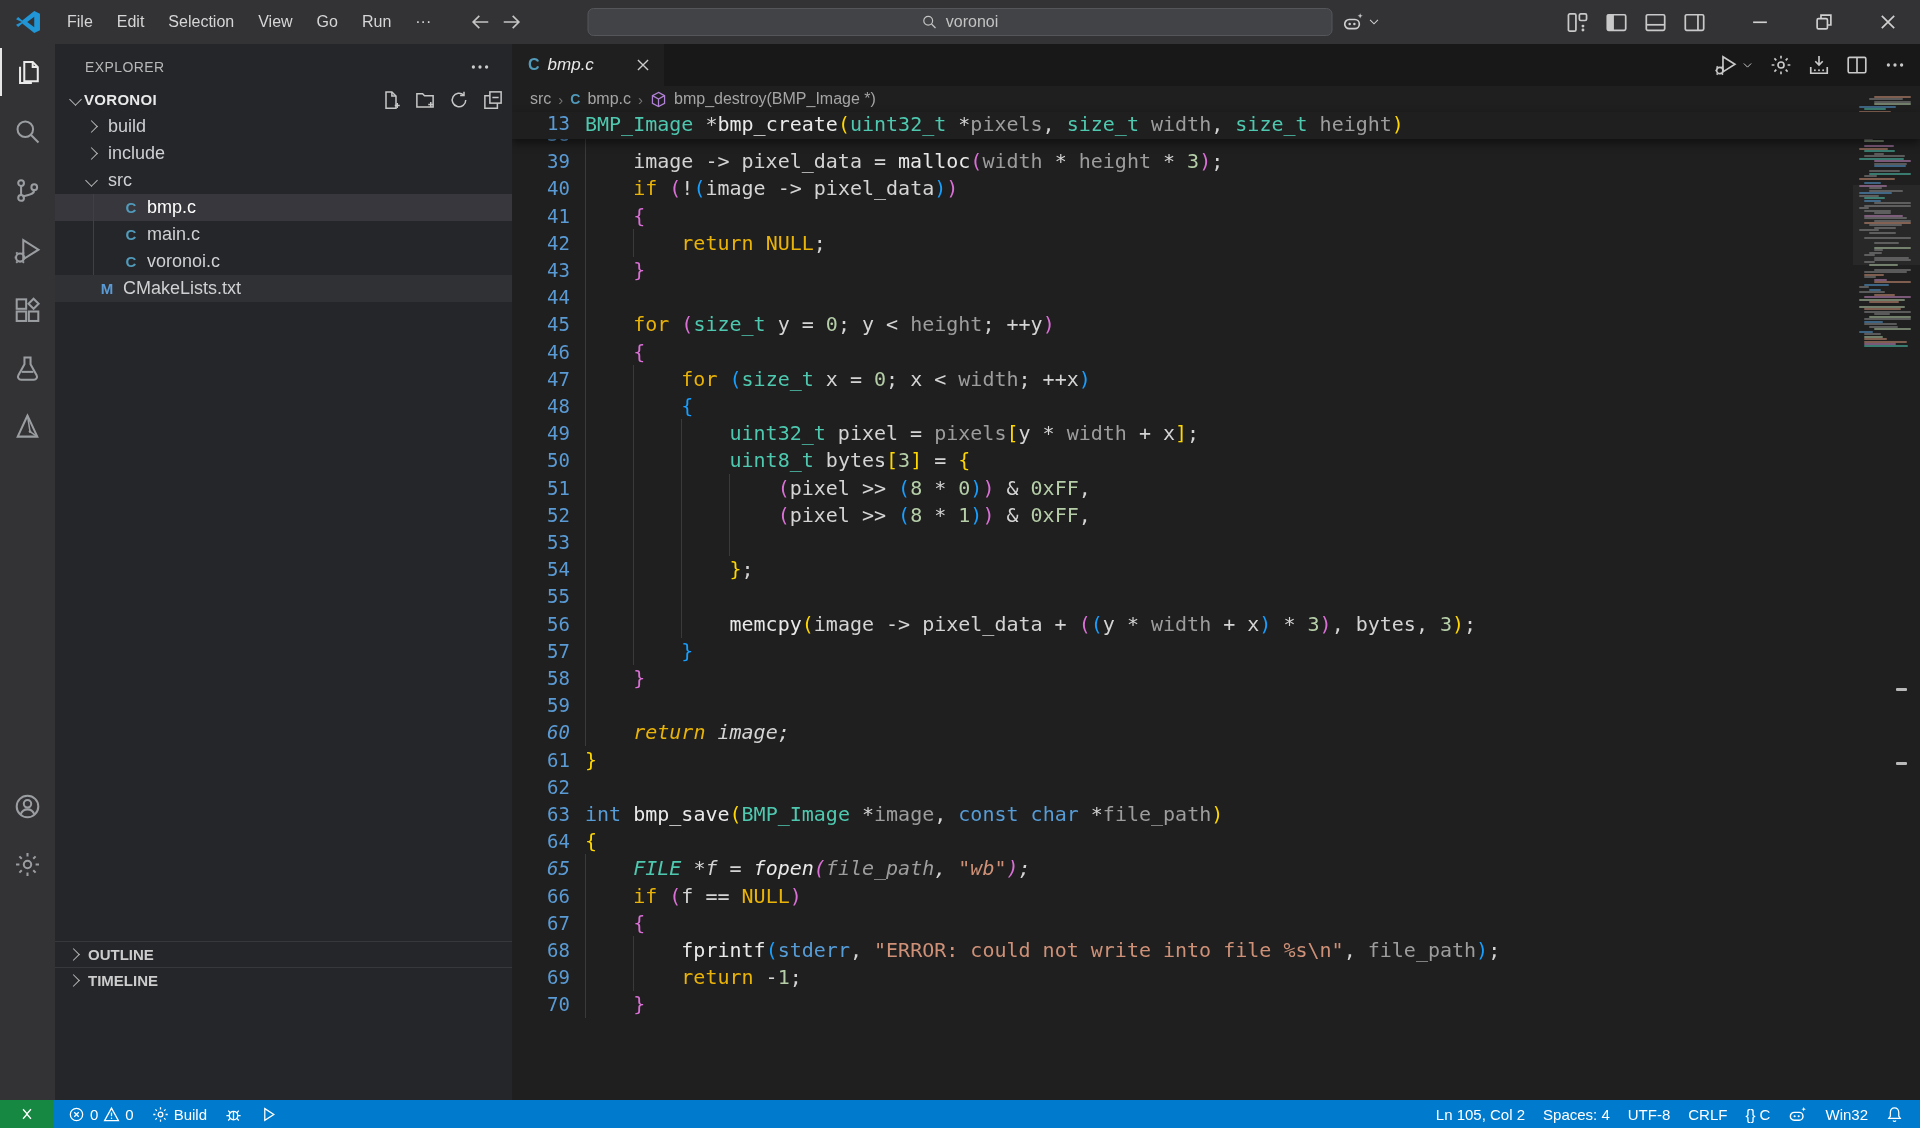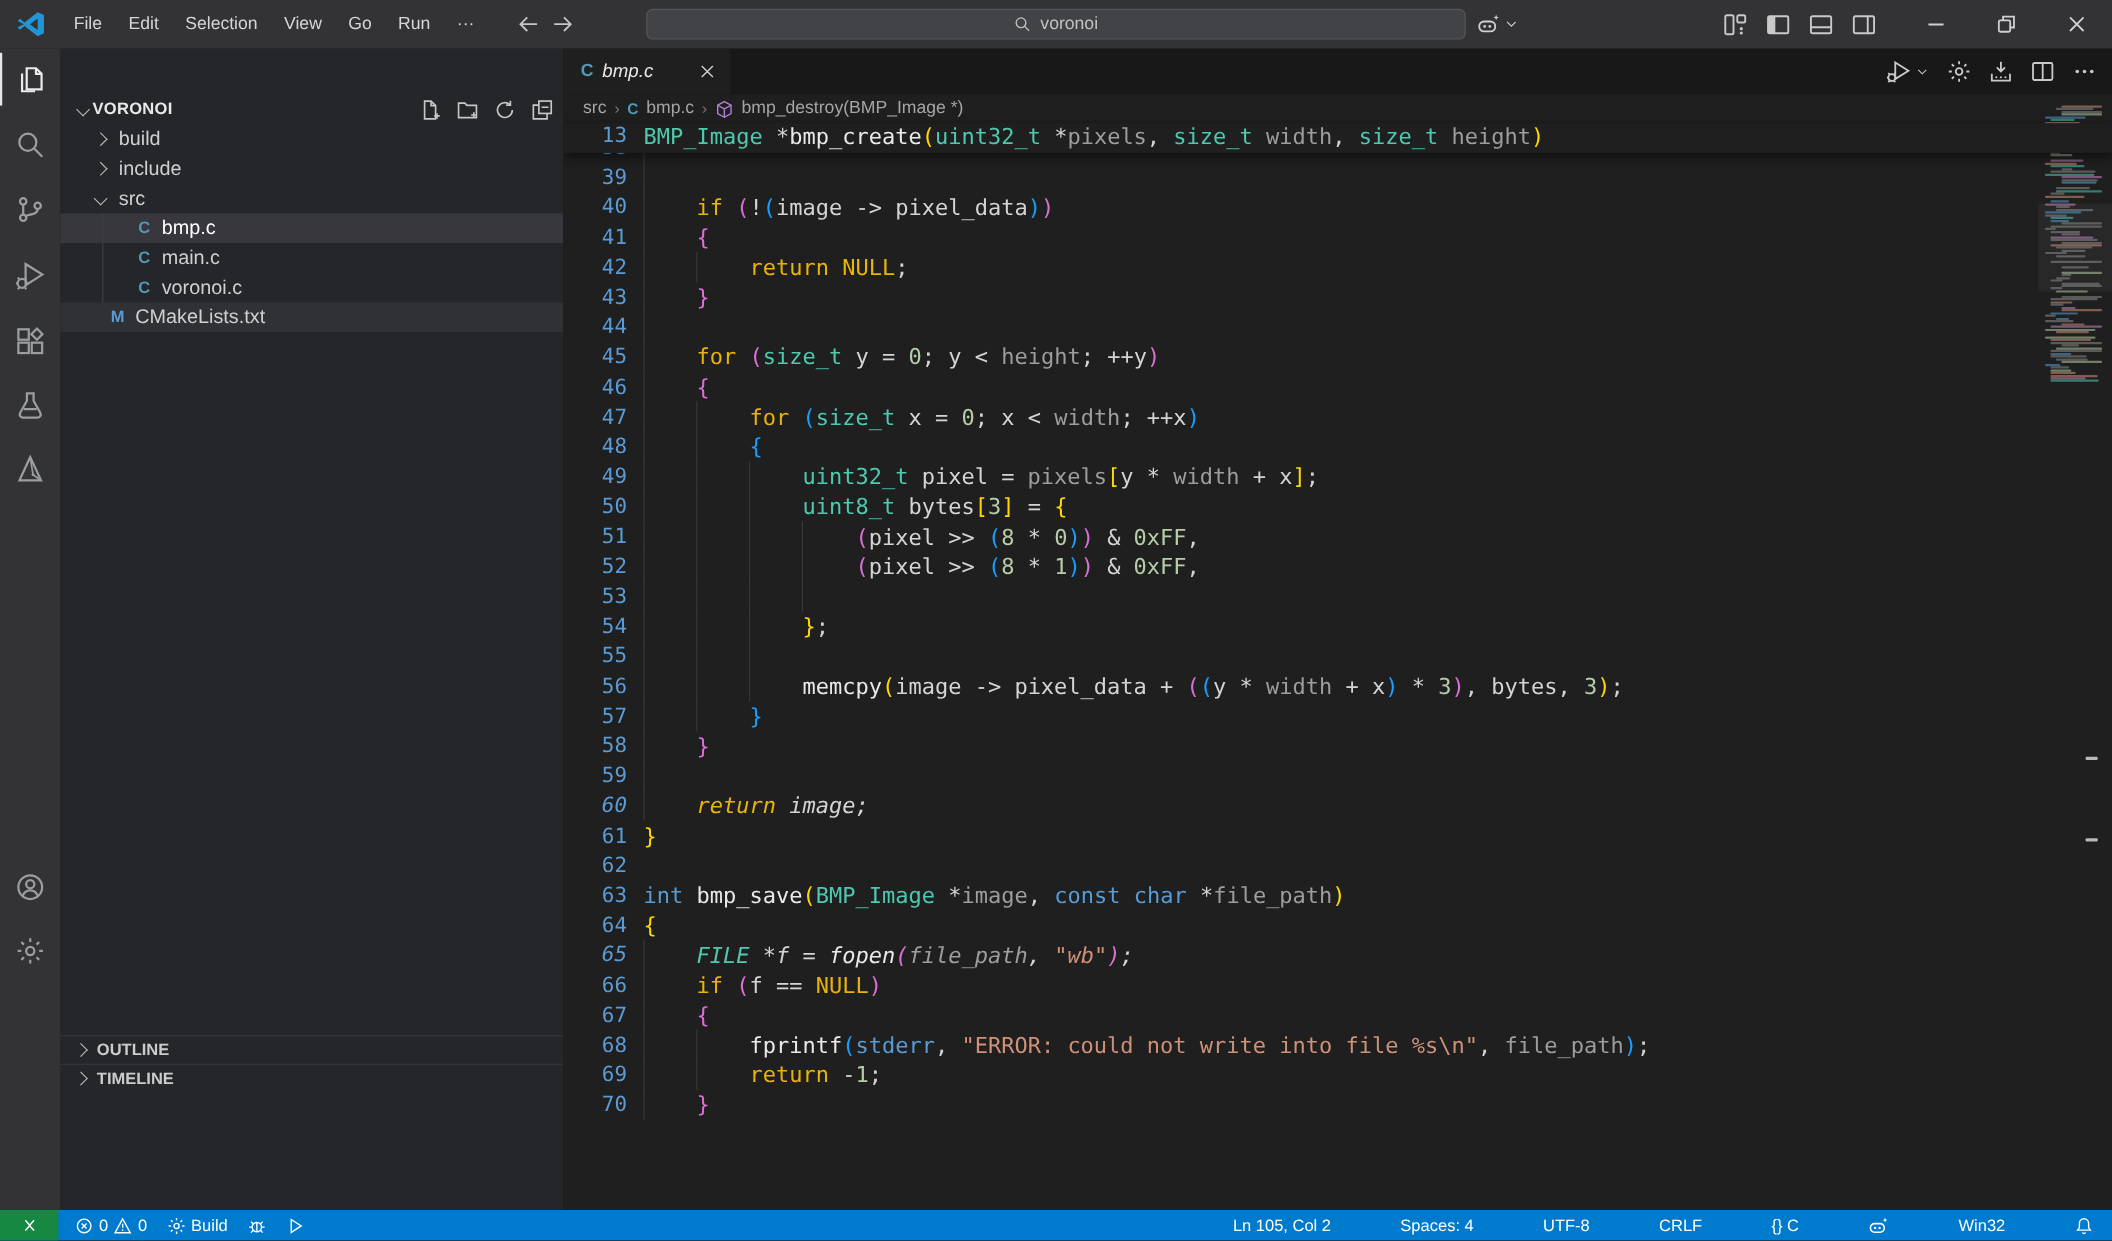--- a/index.html
+++ b/index.html
@@ -92,21 +92,21 @@
   .mm-slider { position:absolute; left:0; top:99px; width:67px; height:80px; background:rgba(255,255,255,0.045); }
   .scroll-mark { position:absolute; width:11px; height:3px; background:#b9b9b9; border-radius:1px; }
 
   
   .statusbar { position:absolute; left:0; top:1100px; width:1920px; height:28px; background:#007ACC;
                display:flex; align-items:center; color:#ffffff; font-size:15px; z-index:60; }
   .remote-badge { width:53px; height:28px; background:#178841; display:flex; align-items:center; justify-content:center; }
   .remote-badge .ic { width:18px; height:18px; }
   .sb-item { display:flex; align-items:center; gap:5px; padding:0 9px; height:28px; }
   .sb-item .ic { width:17px; height:17px; }
-  .sb-right { margin-left:auto; display:flex; align-items:flex-start; margin-right:8px;gap:45px; }
+  .sb-right { margin-left:auto; display:flex; align-items:flex-start; margin-right:8px; }
 </style>
 </head>
 <body>
 
 <div class="app">
 
   <div class="titlebar">
     <span class="vscode-logo ic">
       <svg viewBox="0 0 100 100" style="stroke:none">
         <path fill="#2196d6" d="M74 8 L96 18 L96 82 L74 92 L28 56 L12 69 L4 61 L26 50 L4 39 L12 31 L28 44 Z M74 30 L47 50 L74 70 Z"></path>
@@ -288,20 +288,30 @@
         <span class="ic">
           <svg viewBox="0 0 16 16" stroke-width="1.1">
             <circle cx="8" cy="8" r="2.2"></circle>
             <path d="M8 1.2v2M8 12.8v2M1.2 8h2M12.8 8h2M3.2 3.2l1.4 1.4M11.4 11.4l1.4 1.4M12.8 3.2l-1.4 1.4M4.6 11.4l-1.4 1.4"></path>
           </svg>
         </span>
       </div>
   </div>
 
   <div class="sidebar">
+    <div class="sb-header">
+      <span class="sb-header-label">EXPLORER</span>
+      <span class="more ic">
+          <svg viewBox="0 0 16 16">
+            <circle cx="3.2" cy="8" r="1.2" fill="currentColor" stroke="none"></circle>
+            <circle cx="8" cy="8" r="1.2" fill="currentColor" stroke="none"></circle>
+            <circle cx="12.8" cy="8" r="1.2" fill="currentColor" stroke="none"></circle>
+          </svg>
+        </span>
+    </div>
     <div class="proj-row">
       <span class="chev down" style="margin-left:16px"></span>
       <span class="proj-label">VORONOI</span>
       <span class="proj-actions">
         <span class="ic">
             <svg viewBox="0 0 16 16" stroke-width="1.1">
               <path d="M8.7 1.5H4v13h8V4.8z"></path>
               <path d="M8.7 1.5v3.3H12"></path>
               <path d="M13 10.3v4M11 12.3h4" stroke-width="1.2"></path>
             </svg>
@@ -440,20 +450,21 @@
     <div class="sticky code-font"><span class="ln">13</span><span class="codetxt code-font" style="top: 0px;"><span class="tk-t">BMP_Image</span><span class="tk-d"> *</span><span class="tk-f">bmp_create</span><span class="tk-g1">(</span><span class="tk-t">uint32_t</span><span class="tk-d"> *</span><span class="tk-p">pixels</span><span class="tk-d">, </span><span class="tk-t">size_t</span><span class="tk-d"> </span><span class="tk-p">width</span><span class="tk-d">, </span><span class="tk-t">size_t</span><span class="tk-d"> </span><span class="tk-p">height</span><span class="tk-g1">)</span></span></div>
     <div>
         <div class="cl" style="top: 76px;">
           <span class="ln">38</span>
           <span class="guide" style="left: 73px;"></span>
           <span class="codetxt code-font"></span>
         </div>
         <div class="cl" style="top: 103.2px;">
           <span class="ln">39</span>
           <span class="guide" style="left: 73px;"></span>
+          <span class="codetxt code-font"><span class="tk-d">    image -&gt; pixel_data = </span><span class="tk-f">malloc</span><span class="tk-g2">(</span><span class="tk-p">width</span><span class="tk-d"> * </span><span class="tk-p">height</span><span class="tk-d"> * </span><span class="tk-n">3</span><span class="tk-g2">)</span><span class="tk-d">;</span></span>
         </div>
         <div class="cl" style="top: 130.4px;">
           <span class="ln">40</span>
           <span class="guide" style="left: 73px;"></span>
           <span class="codetxt code-font"><span class="tk-d">    </span><span class="tk-k">if</span><span class="tk-d"> </span><span class="tk-g2">(</span><span class="tk-d">!</span><span class="tk-g3">(</span><span class="tk-d">image -&gt; pixel_data</span><span class="tk-g3">)</span><span class="tk-g2">)</span></span>
         </div>
         <div class="cl" style="top: 157.6px;">
           <span class="ln">41</span>
           <span class="guide" style="left: 73px;"></span>
           <span class="codetxt code-font"><span class="tk-d">    </span><span class="tk-g2">{</span></span>

